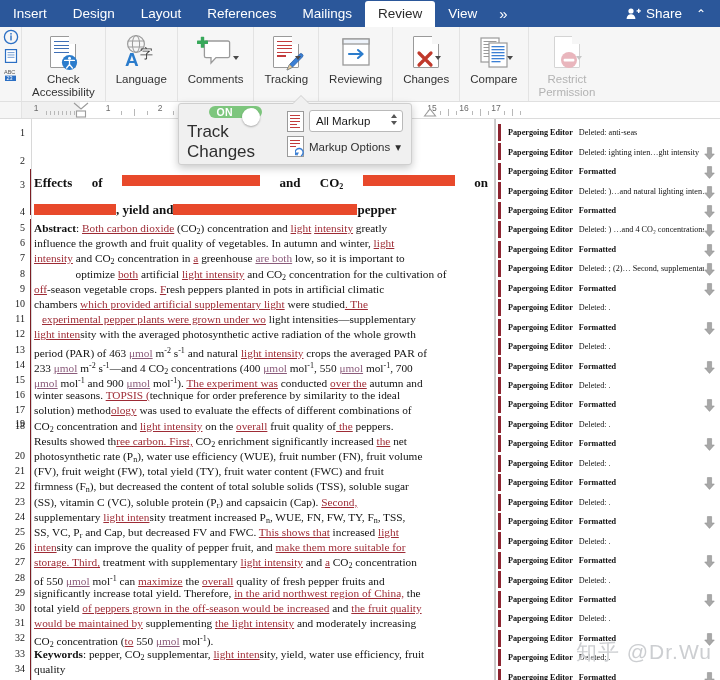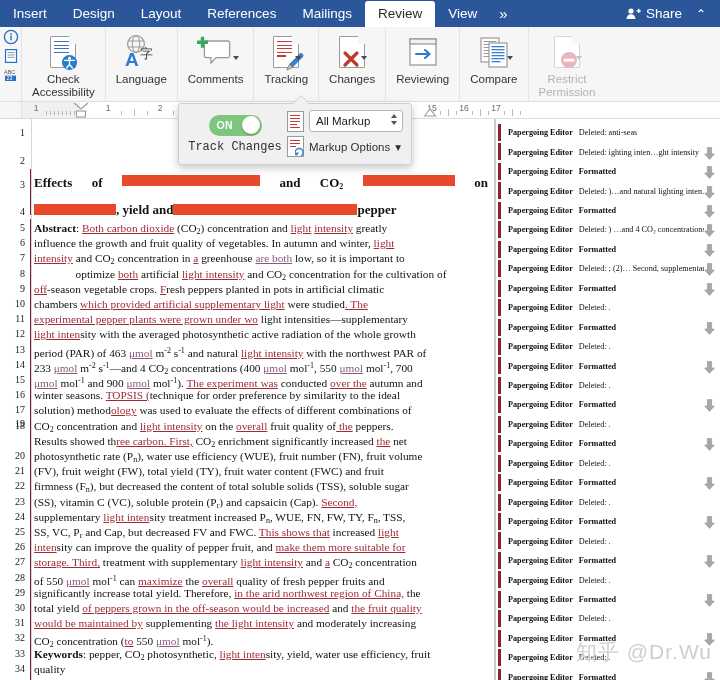--- a/index.html
+++ b/index.html
@@ -156,21 +156,21 @@
     filter:drop-shadow(0 -1px 0 #cfcfcf);
   }
   .pop-left { width:96px; display:flex; flex-direction:column; align-items:center; justify-content:center; gap:4px; }
   .toggle {
     width:53px; height:21px; border-radius:11px; background:#7dc67d; position:relative;
     display:flex; align-items:center; cursor:pointer;
   }
   .toggle .knob { position:absolute; right:1.5px; top:1.5px; width:18px; height:18px; border-radius:50%;
     background:#fff; box-shadow:0 1px 2px rgba(0,0,0,.3); }
   .toggle .on-lbl { color:#fff; font-size:10.5px; font-weight:bold; margin-left:8px; letter-spacing:.4px; }
-  .pop-left .cap { font-size:12px; color:#2f2f2f;font-family:Liberation Mono, monospace; }
+  .pop-left .cap { font-size:17px; color:#2f2f2f; }
   .pop-right { flex:1; display:flex; flex-direction:column; gap:4px; padding-left:4px; }
   .pr-row { display:flex; align-items:center; gap:5px; }
   .combo {
     flex:1; height:22px; background:#fff; border:1px solid #b9b9b9; border-radius:3px;
     display:flex; align-items:center; padding:0 6px; font-size:11.5px; color:#1a1a1a;
     position:relative; cursor:pointer;
   }
   .stepper { position:absolute; right:5px; top:3px; display:flex; flex-direction:column; gap:3px; }
   .stepper i { display:block; width:0;height:0;border-left:3.5px solid transparent;border-right:3.5px solid transparent; }
   .stepper i.up { border-bottom:4px solid #555; }
@@ -300,40 +300,40 @@
         </svg>
         <span class="dd-caret"></span>
       </span>
       <span class="lbl">Tracking</span>
     </div>
   </div>
 
   <div class="grp">
     <div class="cmd">
       <span class="glyph">
-        <span class="docico"></span>
-        <svg width="18" height="18" viewBox="0 0 18 18" style="position:absolute;left:3px;bottom:4px">
-          <path d="M3 3 L15 15 M15 3 L3 15" stroke="#c0392b" stroke-width="3.2" stroke-linecap="round"></path>
-        </svg>
-        <span class="dd-caret"></span>
-      </span>
-      <span class="lbl">Changes</span>
-    </div>
-  </div>
-
-  <div class="grp">
-    <div class="cmd">
-      <span class="glyph">
         <svg width="34" height="34" viewBox="0 0 34 34">
           <rect x="4" y="4" width="26" height="26" fill="#fff" stroke="#9a9a9a" stroke-width="1.3"></rect>
           <rect x="4" y="4" width="26" height="5" fill="#eef3fa" stroke="#9a9a9a" stroke-width="1.3"></rect>
           <path d="M10 19 H23 M19 15 L23.6 19 L19 23" stroke="#2b7ccc" stroke-width="2.1" fill="none" stroke-linecap="round" stroke-linejoin="round"></path>
         </svg>
       </span>
       <span class="lbl">Reviewing</span>
+    </div>
+  </div>
+
+  <div class="grp">
+    <div class="cmd">
+      <span class="glyph">
+        <span class="docico"></span>
+        <svg width="18" height="18" viewBox="0 0 18 18" style="position:absolute;left:3px;bottom:4px">
+          <path d="M3 3 L15 15 M15 3 L3 15" stroke="#c0392b" stroke-width="3.2" stroke-linecap="round"></path>
+        </svg>
+        <span class="dd-caret"></span>
+      </span>
+      <span class="lbl">Changes</span>
     </div>
   </div>
 
   <div class="grp">
     <div class="cmd">
       <span class="glyph">
         <svg width="34" height="34" viewBox="0 0 34 34">
           <rect x="4" y="3" width="18" height="24" fill="#fff" stroke="#9a9a9a" stroke-width="1.2"></rect>
           <g fill="#9a9a9a">
               <rect x="6.5" y="6" width="13" height="1"></rect>
@@ -542,28 +542,28 @@
           </div>
           <div class="tline" style="top: 148.6px; white-space: nowrap; text-align: center;">
             <span style="display: block;"><span>optimize </span><span class="ins">both</span><span> artificial </span><span class="ins">light intensity</span><span> and CO</span><span class="sub">2</span><span> concentration for the cultivation of</span></span>
           </div>
           <div class="tline" style="top: 163.8px; white-space: nowrap;">
             <span style="display: block;"><span class="ins">off</span><span>-season vegetable crops. </span><span class="ins">F</span><span>resh peppers planted in pots in artificial climatic</span></span>
           </div>
           <div class="tline" style="top: 179px; white-space: nowrap;">
             <span style="display: block;"><span>chambers </span><span class="ins">which provided artificial supplementary light</span><span> were studied</span><span class="ins">. The</span></span>
           </div>
-          <div class="tline" style="top: 194.2px; white-space: nowrap;">
+          <div class="tline" style="top: 194.2px; white-space: nowrap; margin-left: 8px;">
             <span style="display: block;"><span class="ins">experimental pepper plants were grown under wo</span><span> light intensities—supplementary</span></span>
           </div>
           <div class="tline" style="top: 209.4px; white-space: nowrap;">
             <span style="display: block;"><span class="ins">light inten</span><span>sity with the averaged photosynthetic active radiation of the whole growth</span></span>
           </div>
           <div class="tline" style="top: 224.6px; white-space: nowrap;">
-            <span style="display: block;"><span>period (PAR) of 463 </span><span class="ins2">μmol</span><span> m</span><span class="sup">-2</span><span> s</span><span class="sup">-1</span><span> and natural </span><span class="ins">light intensity</span><span> with the northwest PAR of</span></span>
+            <span style="display: block;"><span>period (PAR) of 463 </span><span class="ins2">μmol</span><span> m</span><span class="sup">-2</span><span> s</span><span class="sup">-1</span><span> and natural </span><span class="ins">light intensity</span><span> crops the averaged PAR of</span></span>
           </div>
           <div class="tline" style="top: 239.8px; white-space: nowrap;">
             <span style="display: block;"><span>233 </span><span class="ins2">μmol</span><span> m</span><span class="sup">-2</span><span> s</span><span class="sup">-1</span><span>—and 4 CO</span><span class="sub">2</span><span> concentrations (400 </span><span class="ins2">μmol</span><span> mol</span><span class="sup">-1</span><span>, 550 </span><span class="ins2">μmol</span><span> mol</span><span class="sup">-1</span><span>, 700</span></span>
           </div>
           <div class="tline" style="top: 255px; white-space: nowrap;">
             <span style="display: block;"><span class="ins2">μmol</span><span> mol</span><span class="sup">-1</span><span> and 900 </span><span class="ins2">μmol</span><span> mol</span><span class="sup">-1</span><span>). </span><span class="ins">The experiment was</span><span> conducted </span><span class="ins">over the</span><span> autumn and</span></span>
           </div>
           <div class="tline" style="top: 270.2px; white-space: nowrap;">
             <span style="display: block;"><span>winter seasons. </span><span class="ins">TOPSIS (</span><span>technique for order preference by similarity to the ideal</span></span>
           </div>
@@ -609,21 +609,21 @@
           <div class="tline" style="top: 483px; white-space: nowrap;">
             <span style="display: block;"><span>total yield </span><span class="ins">of peppers grown in the off-season would be increased</span><span> and </span><span class="ins">the fruit quality</span></span>
           </div>
           <div class="tline" style="top: 498.2px; white-space: nowrap;">
             <span style="display: block;"><span class="ins">would be maintained by</span><span> supplementing </span><span class="ins">the light intensity</span><span> and moderately increasing</span></span>
           </div>
           <div class="tline" style="top: 513.4px; white-space: nowrap;">
             <span style="display: block;"><span>CO</span><span class="sub">2</span><span> concentration (</span><span class="ins">to</span><span> 550 </span><span class="ins2">μmol</span><span> mol</span><span class="sup">-1</span><span>).</span></span>
           </div>
           <div class="tline" style="top: 528.6px; white-space: nowrap;">
-            <span style="display: block;"><span class="bld">Keywords</span><span>: pepper, CO</span><span class="sub">2</span><span> photosynthetic, </span><span class="ins">light inten</span><span>sity, yield, water use efficiency, fruit</span></span>
+            <span style="display: block;"><span class="bld">Keywords</span><span>: pepper, CO</span><span class="sub">2</span><span> supplementar, </span><span class="ins">light inten</span><span>sity, yield, water use efficiency, fruit</span></span>
           </div>
           <div class="tline" style="top: 543.8px; white-space: nowrap;">
             <span style="display: block;"><span>quality</span></span>
           </div>
         </div>
     </div>
   </div>
 
   <div class="revpane" id="revpane">
       <div class="rev-row" style="top: 4px;">

